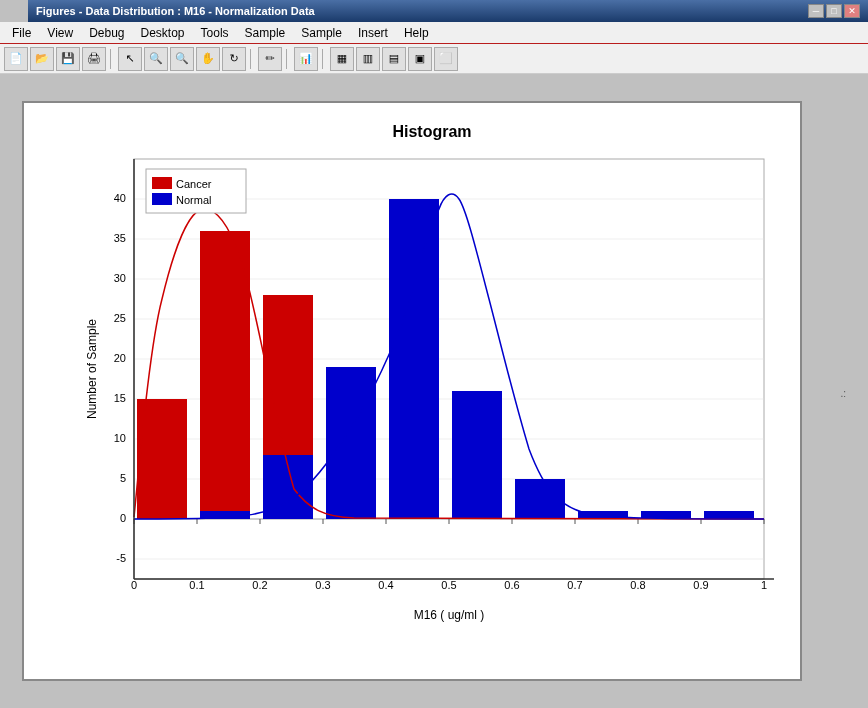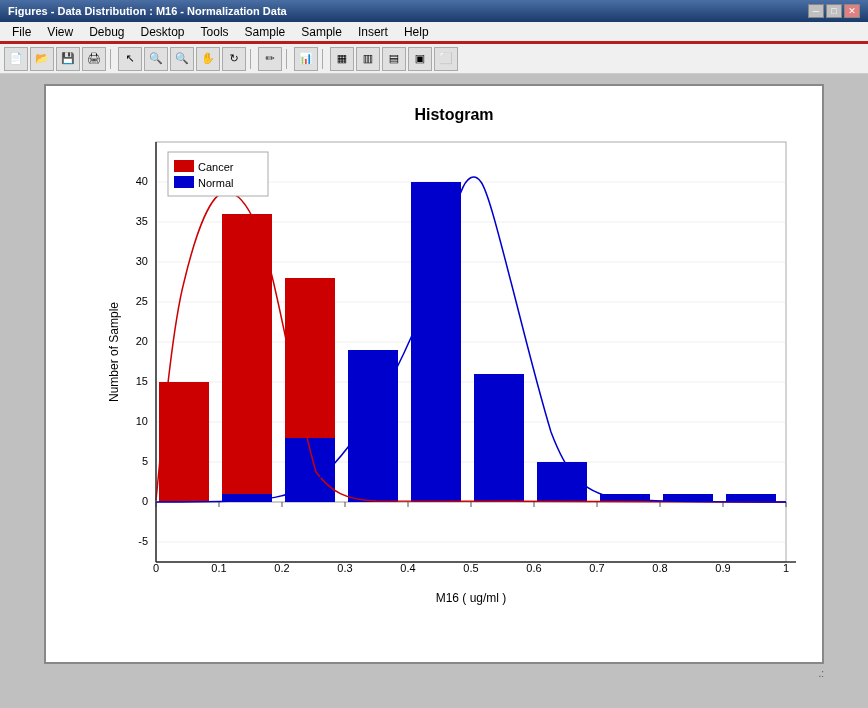--- a/index.html
+++ b/index.html
@@ -12,37 +12,38 @@
       overflow: hidden;
     }
     .title-bar {
       background: linear-gradient(to bottom, #4a6fa5, #1a3a6a);
       color: white;
       padding: 4px 8px;
       display: flex;
       align-items: center;
       justify-content: space-between;
       height: 22px;
+      margin-left: 28px;
     }
     .title-bar-text { font-size: 11px; font-weight: bold; }
     .title-bar-buttons { display: flex; gap: 2px; }
     .title-btn {
       width: 16px; height: 14px;
       background: #c0c0c0;
       border: 1px solid #888;
       font-size: 9px;
       display: flex; align-items: center; justify-content: center;
       cursor: pointer;
     }
     .menu-bar {
       background: #f0f0f0;
       display: flex;
       align-items: center;
       padding: 2px 4px;
-      border-bottom: 3px solid #b91c1c;
+      border-bottom: 1px solid #b91c1c;
       height: 22px;
     }
     .menu-item {
       padding: 2px 8px;
       font-size: 12px;
       cursor: pointer;
     }
     .toolbar {
       background: #f0f0f0;
       display: flex;
@@ -56,24 +57,24 @@
       width: 24px; height: 24px;
       background: #e0e0e0;
       border: 1px solid #aaa;
       display: flex; align-items: center; justify-content: center;
       cursor: pointer;
       font-size: 11px;
     }
     .toolbar-separator { width: 4px; height: 20px; border-left: 1px solid #aaa; margin: 0 2px; }
     .main-content {
       background: #c0c0c0;
-      padding: 10px;
+      padding: 22px;
       height: calc(708px - 74px);
       display: flex;
-      flex-direction: column;
+      flex-direction: row;
       align-items: center;
     }
     .figure-container {
       background: white;
       border: 2px solid #888;
       width: 780px;
       height: 580px;
       position: relative;
       padding: 20px 20px 50px 60px;
     }

